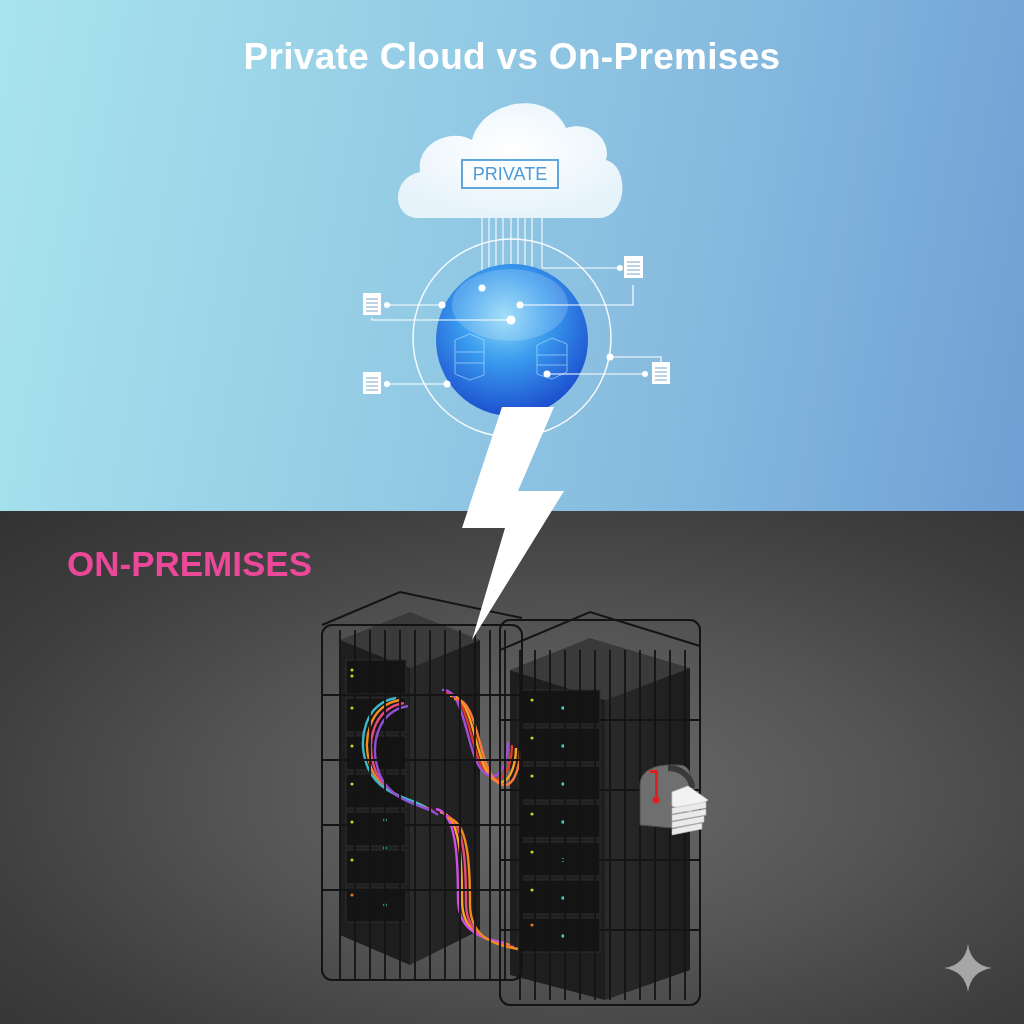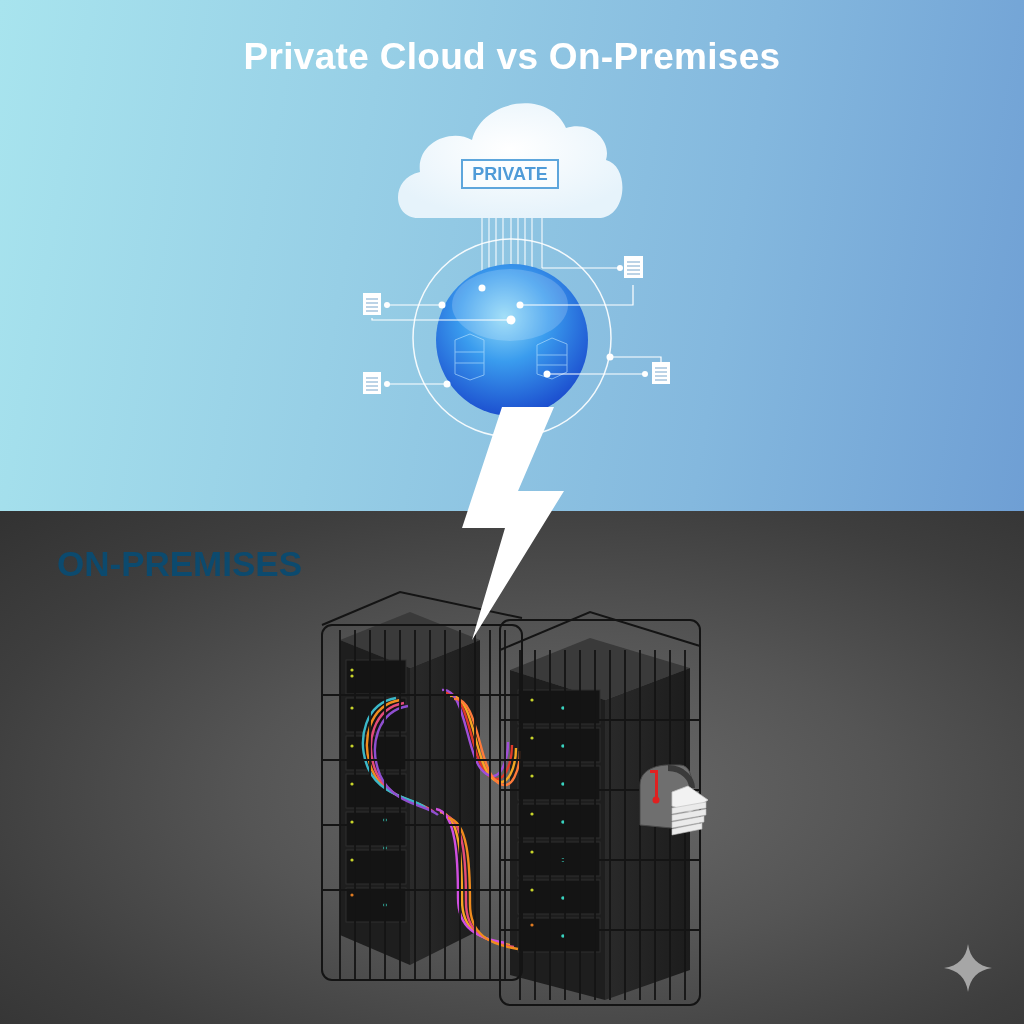--- a/index.html
+++ b/index.html
@@ -3,23 +3,23 @@
   <meta charset="utf-8">
   <style>
     html, body { margin: 0; padding: 0; }
     body { width: 1024px; height: 1024px; overflow: hidden; position: relative; font-family: "Liberation Sans", "DejaVu Sans", sans-serif; }
     .top { position: absolute; left: 0; top: 0; width: 1024px; height: 511px;
       background: linear-gradient(100deg, #a8e4ee 0%, #97cfe6 35%, #84b8de 70%, #6f9fd4 100%); }
     .bottom { position: absolute; left: 0; top: 511px; width: 1024px; height: 513px;
       background: radial-gradient(ellipse at 55% 55%, #6a6a6a 0%, #555 40%, #3e3e3e 75%, #323232 100%); }
     .title { position: absolute; top: 28px; left: 0; width: 1024px; text-align: center; color: #fff;
       font-size: 37px; font-weight: bold; letter-spacing: 0.3px; margin-top: 8px; }
-    .section-label { position: absolute; left: 57px; top: 544px; color: #0c4a6e; font-size: 35px; font-weight: bold; }
+    .section-label { position: absolute; left: 67px; top: 544px; color: #ec4899; font-size: 35px; font-weight: bold; }
     .cloud-badge { position: absolute; left: 461px; top: 159px; width: 98px; height: 30px; border: 2px solid #5ea6dc;
-      color: #4f9bd8; font-size: 18px; font-weight: bold; display: flex; align-items: center; justify-content: center;
+      color: #4f9bd8; font-size: 18px; font-weight: normal; display: flex; align-items: center; justify-content: center;
       box-sizing: border-box; background: rgba(255,255,255,0.6); }
     svg.art { position: absolute; left: 0; top: 0; }
     .sparkle { position: absolute; left: 942px; top: 942px; width: 52px; height: 52px; }
   </style>
 </head>
 <body>
 
 <div class="top"></div>
 <div class="bottom"></div>
 

